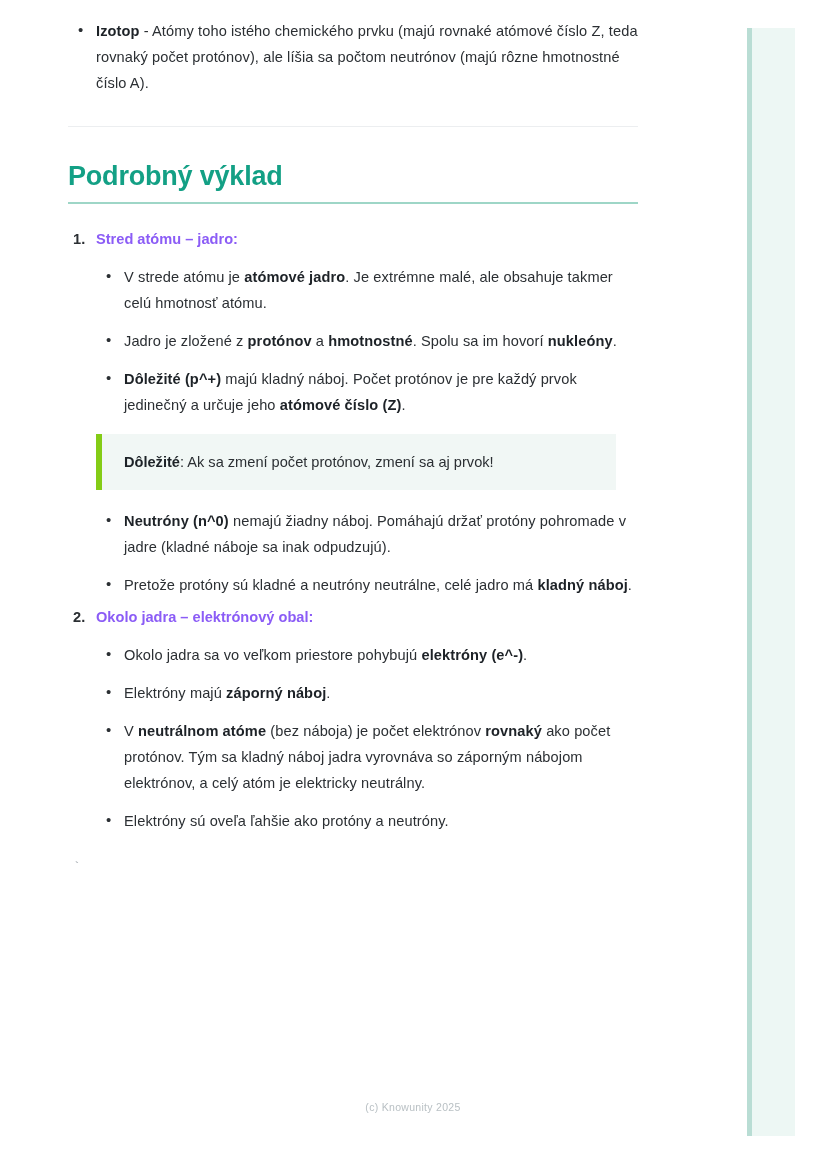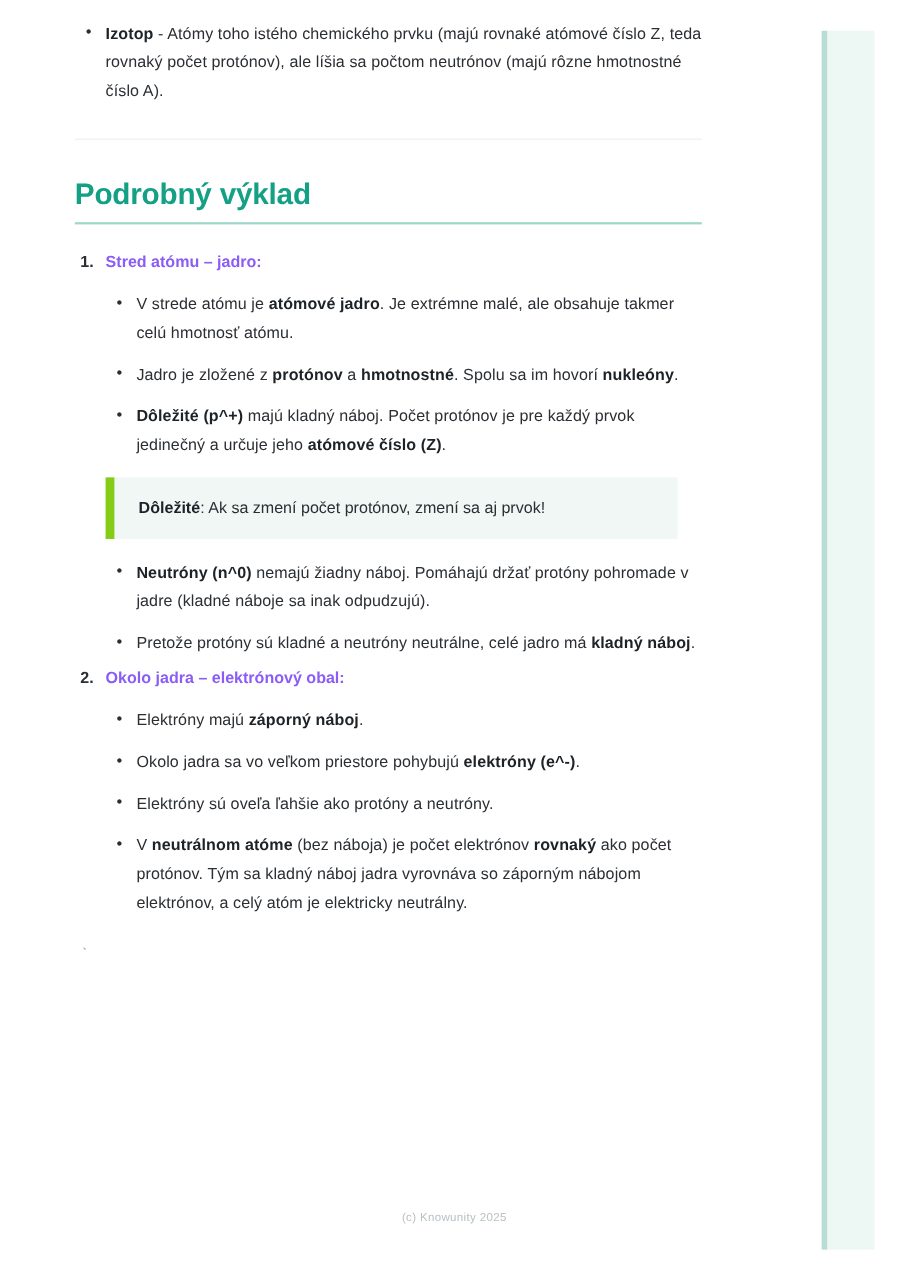--- a/index.html
+++ b/index.html
@@ -159,21 +159,21 @@
     line-height: 26px;
   }
   ul.lvl2 > li.sub:last-child {
     margin-bottom: 0;
   }
 
   
   .callout {
     margin: 16px 0 18px 0;
     background: #f1f7f5;
-    border-left: 8px solid #84cc16;
+    border-left: 6px solid #84cc16;
     padding: 16px 18px 16px 22px;
     box-sizing: border-box;
     width: 520px;
   }
   .callout-text {
     font-size: 14.6px;
     line-height: 24px;
     color: #2b2f33;
   }
 
@@ -231,24 +231,24 @@
             <div class="callout-text"><span class="b">Dôležité</span><span>: Ak sa zmení počet protónov, zmení sa aj prvok!</span></div>
           </div>
           <ul class="lvl2">
             <li class="sub"><span class="li-text"><span class="b">Neutróny (n^0)</span><span> nemajú žiadny náboj. Pomáhajú držať protóny pohromade v jadre (kladné náboje sa inak odpudzujú).</span></span></li>
             <li class="sub"><span class="li-text"><span>Pretože protóny sú kladné a neutróny neutrálne, celé jadro má </span><span class="b">kladný náboj</span><span>.</span></span></li>
           </ul>
         </li>
         <li class="step">
           <div class="step-head">Okolo jadra – elektrónový obal:</div>
           <ul class="lvl2">
+            <li class="sub"><span class="li-text"><span>Okolo jadra sa vo veľkom priestore pohybujú </span><span class="b">elektróny (e^-)</span><span>.</span></span></li>
             <li class="sub"><span class="li-text"><span>Elektróny majú </span><span class="b">záporný náboj</span><span>.</span></span></li>
-            <li class="sub"><span class="li-text"><span>Okolo jadra sa vo veľkom priestore pohybujú </span><span class="b">elektróny (e^-)</span><span>.</span></span></li>
+            <li class="sub"><span class="li-text"><span>V </span><span class="b">neutrálnom atóme</span><span> (bez náboja) je počet elektrónov </span><span class="b">rovnaký</span><span> ako počet protónov. Tým sa kladný náboj jadra vyrovnáva so záporným nábojom elektrónov, a celý atóm je elektricky neutrálny.</span></span></li>
             <li class="sub"><span class="li-text"><span>Elektróny sú oveľa ľahšie ako protóny a neutróny.</span></span></li>
-            <li class="sub"><span class="li-text"><span>V </span><span class="b">neutrálnom atóme</span><span> (bez náboja) je počet elektrónov </span><span class="b">rovnaký</span><span> ako počet protónov. Tým sa kladný náboj jadra vyrovnáva so záporným nábojom elektrónov, a celý atóm je elektricky neutrálny.</span></span></li>
           </ul>
         </li>
       </ol>
 
     <div class="stray">`</div>
 
   </div>
 
   <div class="footer">
     <span class="footer-inner">(c) Knowunity 2025</span>

